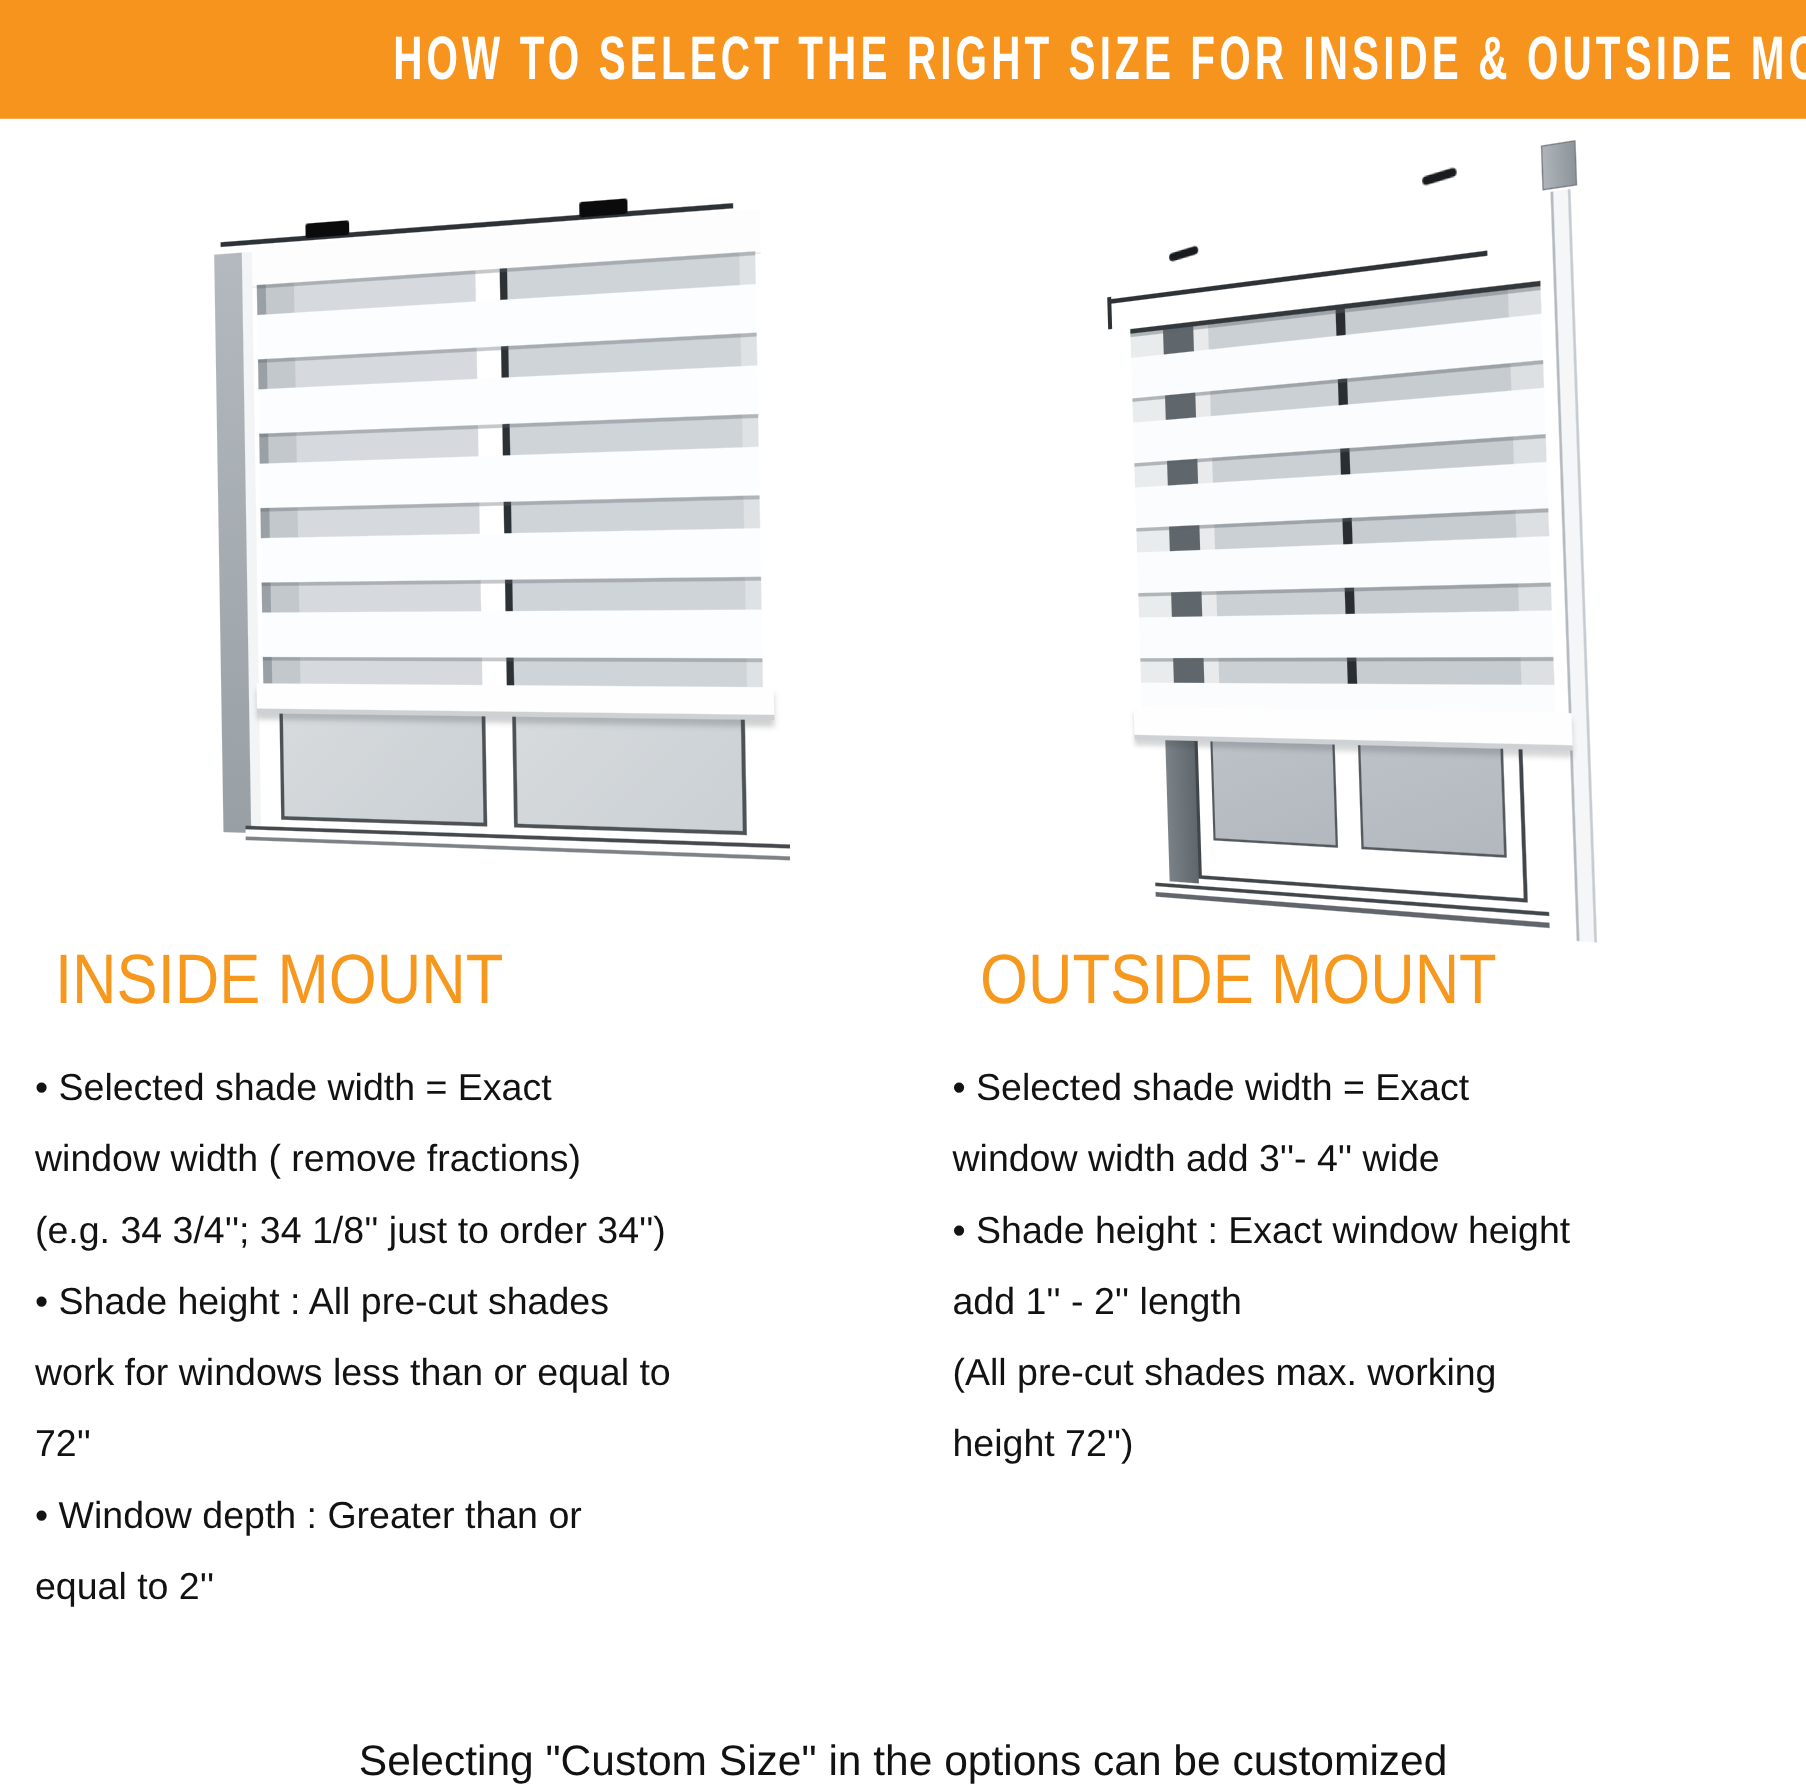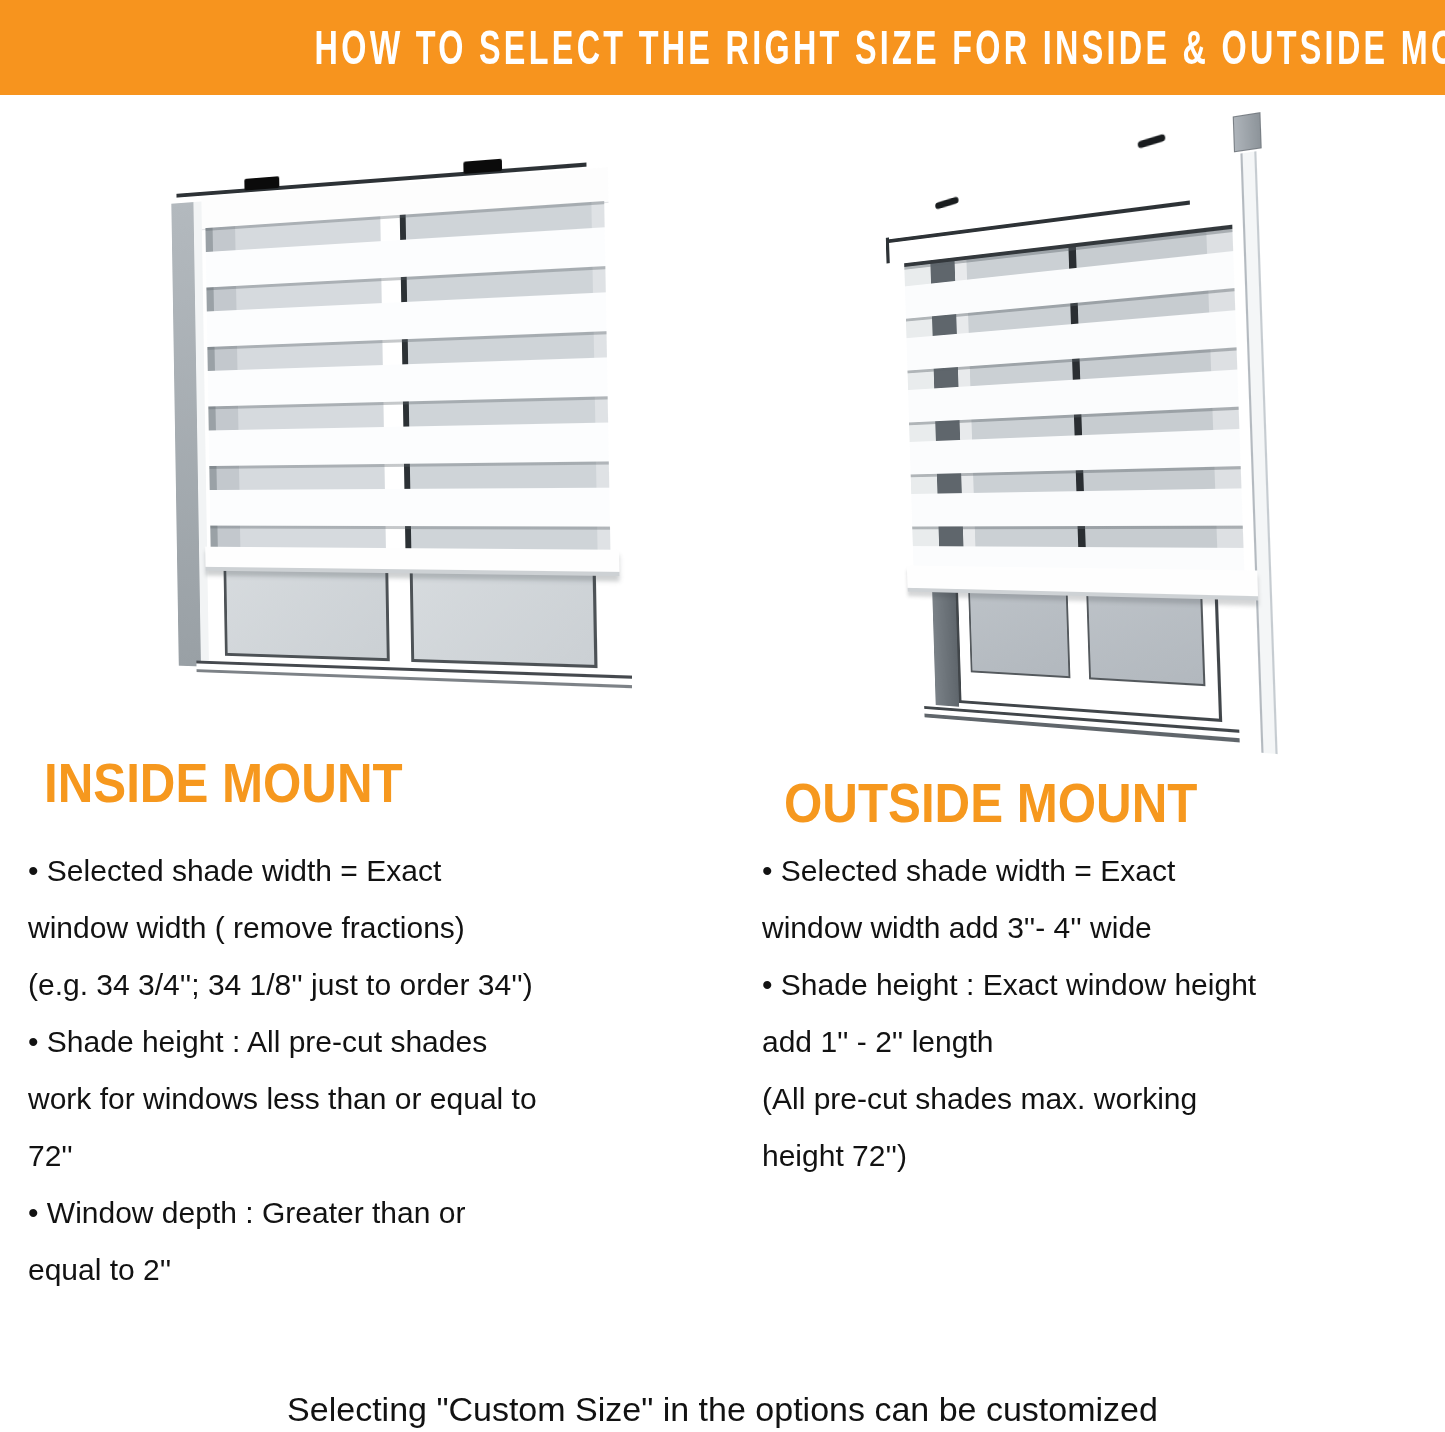--- a/index.html
+++ b/index.html
@@ -85,25 +85,25 @@
     background:
       repeating-linear-gradient(180deg, rgba(255,255,255,0) 0 21px, #fbfcfd 21px 56px),
       repeating-linear-gradient(180deg, rgba(90,98,104,0.4) 0 3px, rgba(0,0,0,0) 3px 56px),
       linear-gradient(90deg, #e9eced 0 9%, #5f666c 9% 17%, #e8eaec 17% 21%,
         #cbd0d4 21% 53.5%, #2a2e32 53.5% 55.5%, #c7ccd0 55.5% 93%, #dde0e3 93%);
   }
   .bbar-right { left:16px; top:432px; width:376px; height:28px;
     border-bottom:4px solid #ced2d5; box-shadow:0 5px 4px rgba(60,66,70,0.22); }
 
   
-  .sec-heading { position:absolute; color:#F6981E; font-weight:bold; font-size:56px;
+  .sec-heading { position:absolute; color:#F6981E; font-weight:normal; font-size:56px;
     white-space:nowrap; }
   .sec-heading span { display:inline-block; transform:scaleX(0.88); transform-origin:left top; }
   .h-inside  { left:44px;  top:750px; }
-  .h-outside { left:784px; top:750px;margin-top:20px; }
+  .h-outside { left:784px; top:750px; }
 
   .bullets { position:absolute; top:842px; white-space:pre-line;
     font-size:30px; line-height:57px; color:#121212; }
   .col-left  { left:28px;  width:706px; }
   .col-right { left:762px; width:680px; }
 
   .footer-note { position:absolute; left:0; top:1390px; width:1445px;
     text-align:center; font-size:34px; color:#121212; white-space:nowrap; }
 </style>
 </head>

